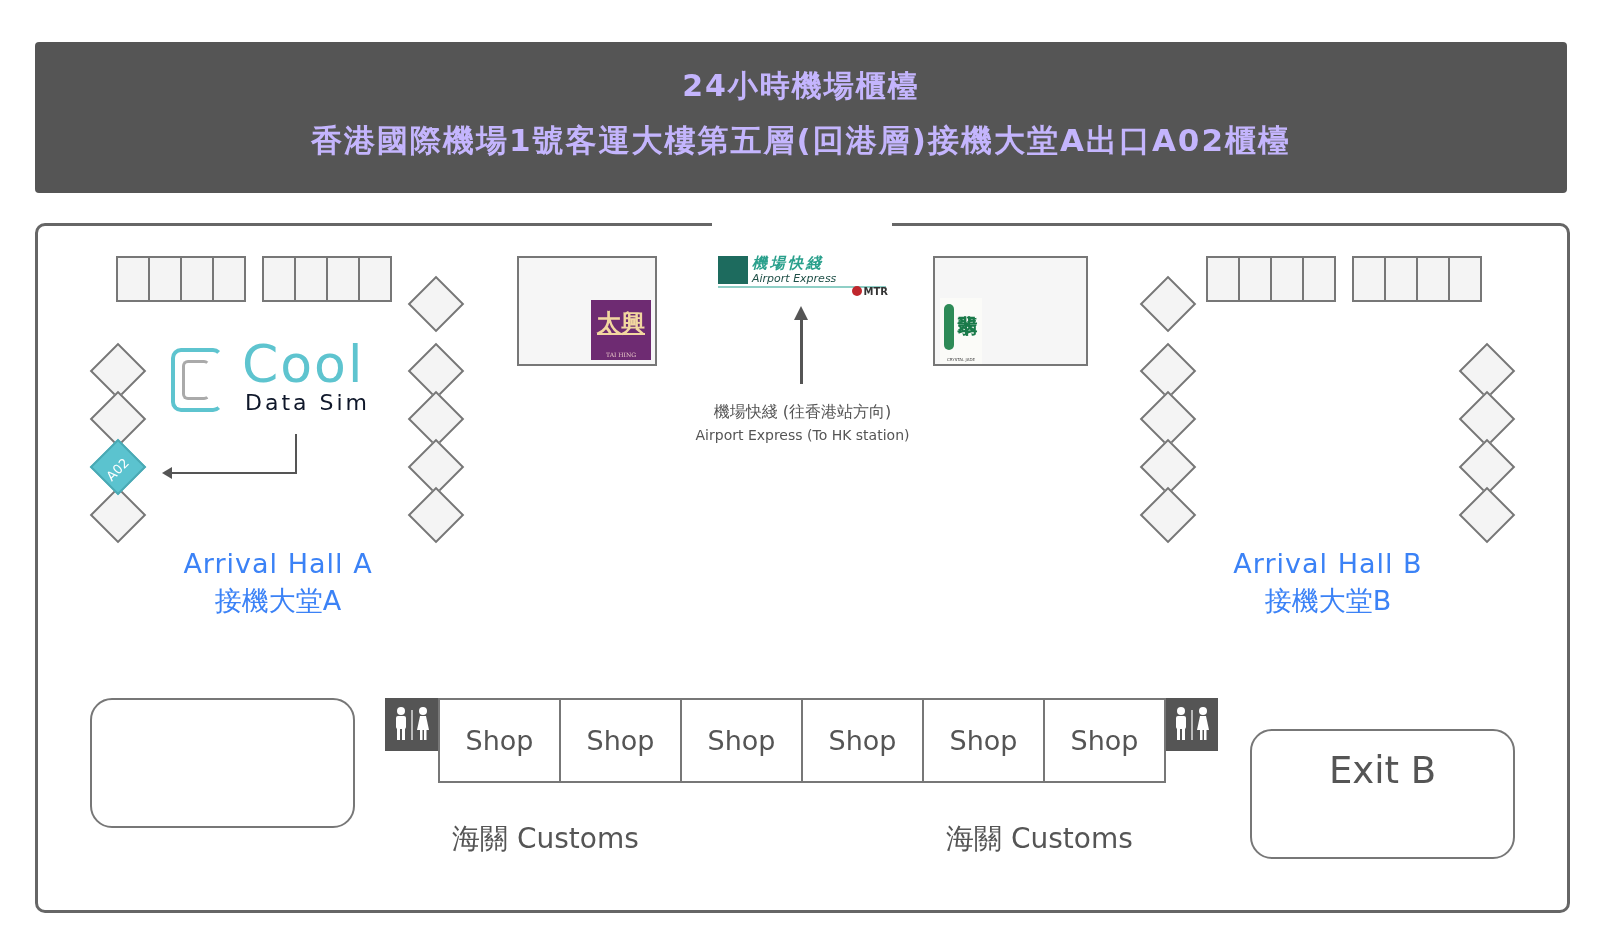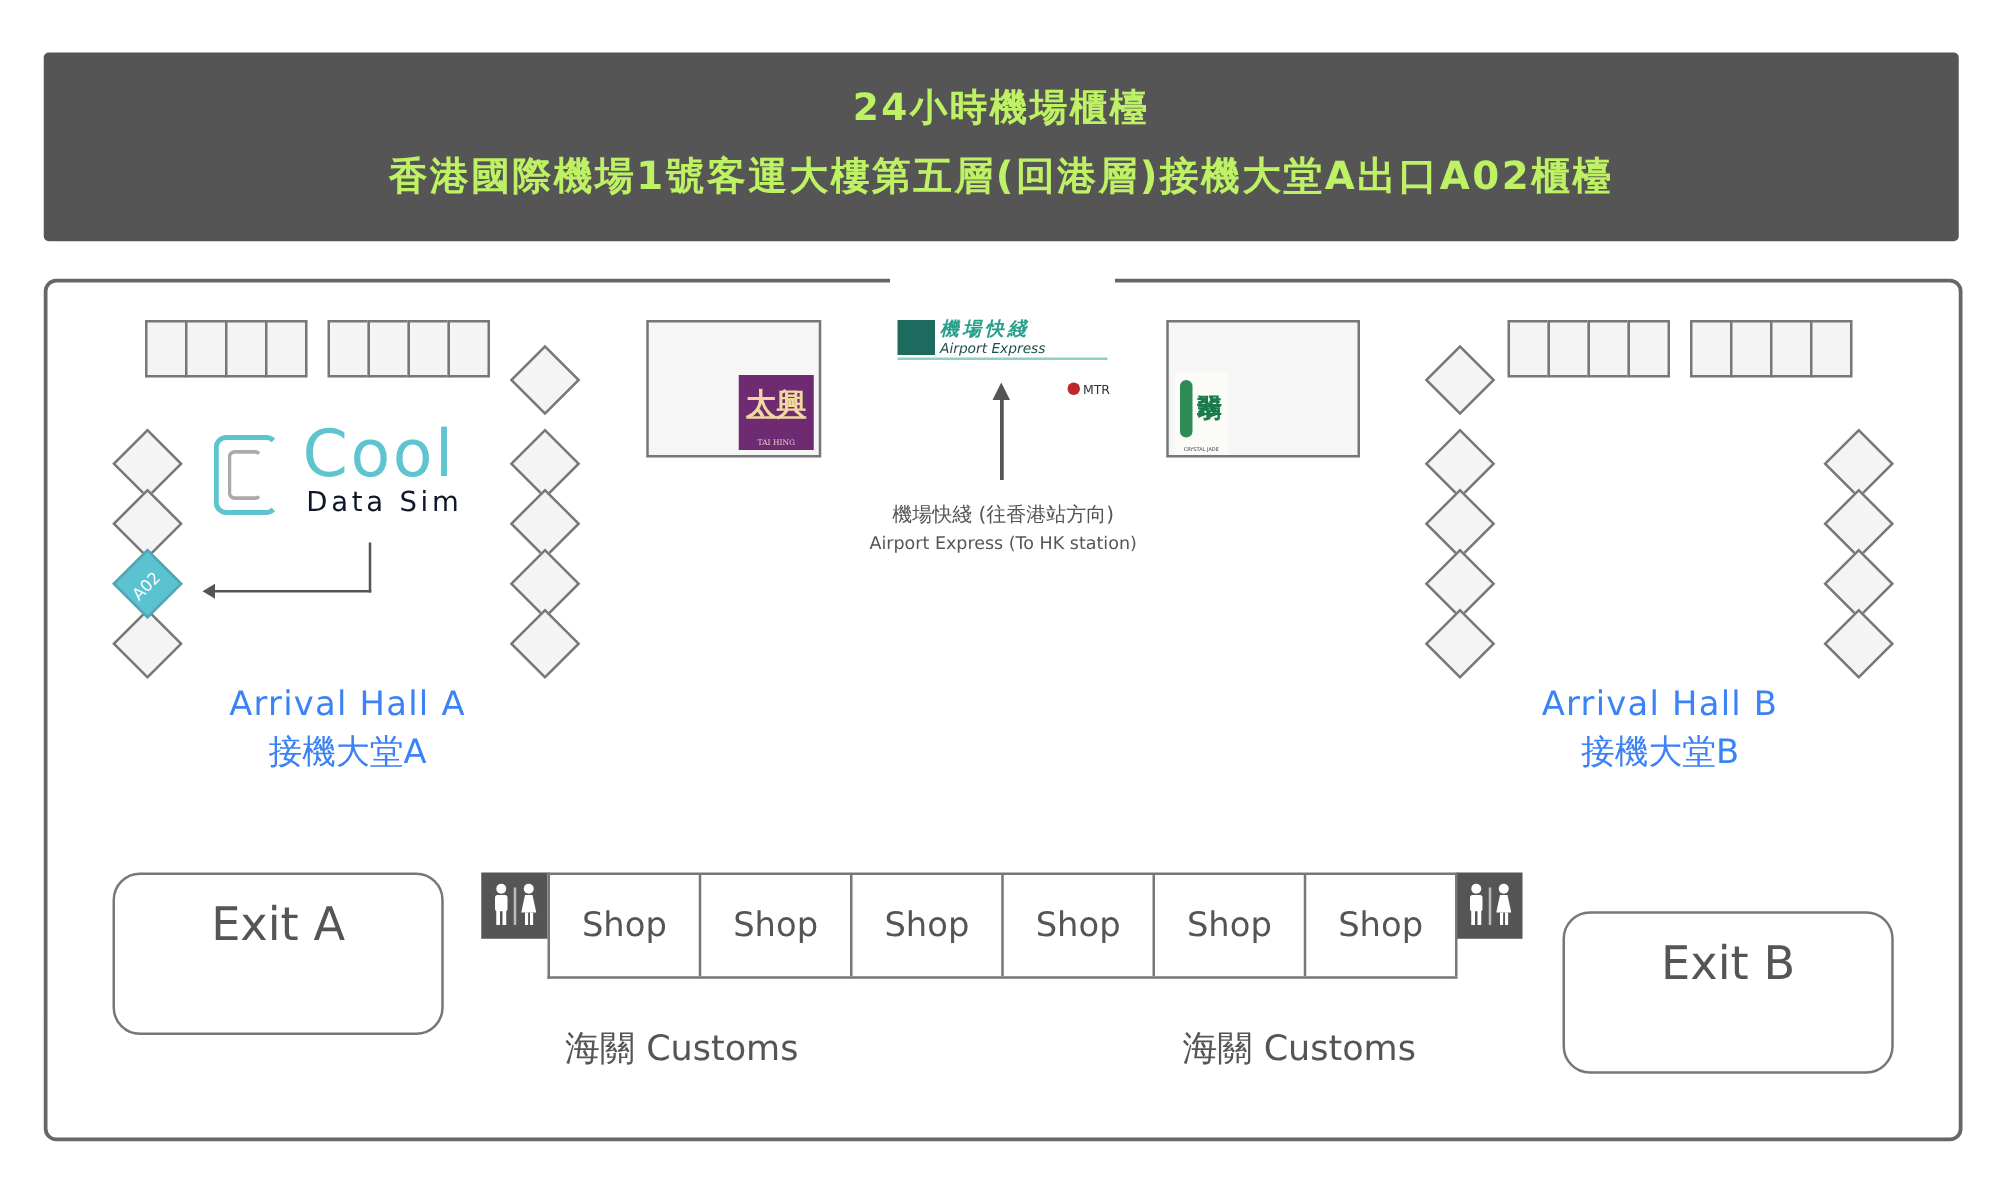--- a/index.html
+++ b/index.html
@@ -1,21 +1,21 @@
 <!DOCTYPE html>
 <html><head>
 <meta charset="utf-8">
 <style>
   * { box-sizing: border-box; margin: 0; padding: 0; }
   html, body { width: 1600px; height: 949px; background: #ffffff; overflow: hidden; }
   body { position: relative; font-family: "DejaVu Sans", "Liberation Sans", sans-serif; color: #555; }
 
   .banner {
     position: absolute; left: 35px; top: 42px; width: 1532px; height: 151px;
-    background: #555555; border-radius: 4px; color: #bef264; text-align: center;
+    background: #555555; border-radius: 4px; color: #c4b5fd; text-align: center;
   }
   .banner .t1 { position: absolute; left: 0; right: 0; top: 24px; font-size: 30px; font-weight: bold; letter-spacing: 2px; }
   .banner .t2 { position: absolute; left: 0; right: 0; top: 78px; font-size: 31px; font-weight: bold; letter-spacing: 2px; }
 
   .floor {
     position: absolute; left: 35px; top: 223px; width: 1535px; height: 690px;
     border: 3px solid #666; border-radius: 10px;
   }
   .floor-gap {
     position: absolute; left: 712px; top: 216px; width: 180px; height: 14px; background: #fff;
@@ -52,21 +52,21 @@
   .logo-crystal .big { position: absolute; left: 16px; top: 2px; font-size: 20px; font-weight: bold; line-height: 24px; writing-mode: vertical-rl; }
   .logo-crystal .small { position: absolute; left: 0; right: 0; bottom: 2px; font-size: 4px; color: #444; }
 
   .aex {
     position: absolute; left: 718px; top: 254px; width: 170px; height: 50px;
   }
   .aex .mark { position: absolute; left: 0; top: 2px; width: 30px; height: 28px; background: #1d6b5e; }
   .aex .zh { position: absolute; left: 34px; top: 0; font-size: 15px; font-style: italic; color: #2aa08c; letter-spacing: 3px; font-weight: bold; }
   .aex .en { position: absolute; left: 34px; top: 18px; font-size: 11px; font-style: italic; color: #1f4f47; }
   .aex .rule { position: absolute; left: 0; top: 32px; width: 168px; height: 2px; background: #8fcfc6; }
-  .aex .mtr { position: absolute; right: 0; top: 52px; font-size: 10px; font-weight: normal; color: #333; }
+  .aex .mtr { position: absolute; right: 0; top: 32px; font-size: 10px; font-weight: bold; color: #333; }
   .aex .mtr i { display: inline-block; width: 10px; height: 10px; border-radius: 50%; background: #c0272d; vertical-align: -1px; margin-right: 2px; }
 
   .arrow-up { position: absolute; left: 800px; top: 314px; width: 3px; height: 70px; background: #555; }
   .arrow-up::before {
     content: ""; position: absolute; left: -6px; top: -8px;
     border-left: 7px solid transparent; border-right: 7px solid transparent; border-bottom: 14px solid #555;
   }
   .aex-label { position: absolute; left: 600px; width: 405px; text-align: center; color: #555; }
   .aex-label.zh { top: 402px; font-size: 16px; }
   .aex-label.en { top: 427px; font-size: 14px; }
@@ -202,21 +202,20 @@
 <div class="hall-label" style="left:128px; top:548px;">
   <div class="en">Arrival Hall A</div>
   <div class="zh">接機大堂A</div>
 </div>
 <div class="hall-label" style="left:1178px; top:548px;">
   <div class="en">Arrival Hall B</div>
   <div class="zh">接機大堂B</div>
 </div>
 
 <div class="exit" style="left:90px; top:698px;">
-  <div class="en">Exit A</div>
 </div>
 <div class="exit" style="left:1250px; top:698px;margin-top:31px;">
   <div class="en">Exit B</div>
 </div>
 
 <div class="toilet" style="left:385px; top:698px;">
   <svg width="42" height="38" viewBox="0 0 42 38">
     <circle cx="10" cy="5" r="4" fill="#fff"></circle>
       <rect x="5" y="10" width="10" height="13" rx="2" fill="#fff"></rect>
       <rect x="6" y="22" width="3" height="12" fill="#fff"></rect>

